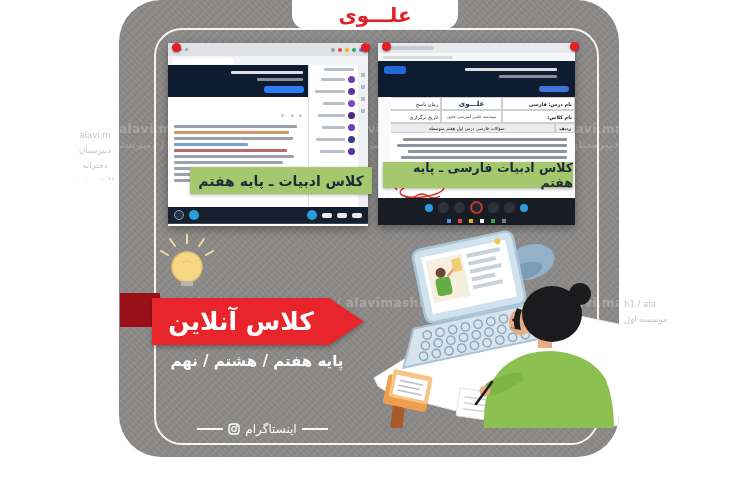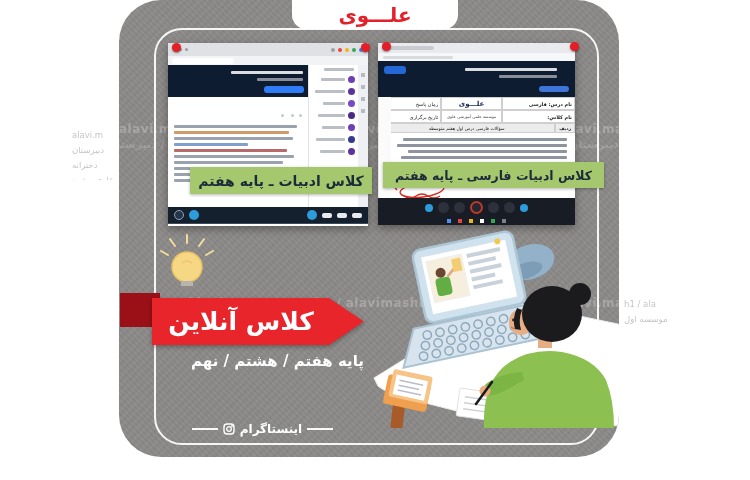--- a/index.html
+++ b/index.html
@@ -53,38 +53,38 @@
   .doc .cell{border:.5px solid #cfcfcf;display:flex;align-items:center;padding:0 2px;overflow:hidden}
   .doc .strip{background:#ececec;font-size:4.5px}
   .tinytxt{font-size:4.5px;color:#333;white-space:nowrap;overflow:hidden}
 
   
   .ribbon-dark{position:absolute;left:1px;top:293px;width:40px;height:34px;background:#9b1016}
   .ribbon-txt{position:absolute;color:#fff;font-weight:700;font-size:25px;direction:rtl;
               display:flex;align-items:center;justify-content:center}
 
   
-  .sched{position:absolute;left:31px;top:352px;width:214px;text-align:right;color:#fff;direction:rtl}
+  .sched{position:absolute;left:31px;top:352px;width:214px;text-align:center;color:#fff;direction:rtl}
   .sched .grades{font-size:15px;font-weight:700;margin-bottom:6px}
   .sched .date{font-size:17px;font-weight:700;letter-spacing:.5px}
 
   
   .handle-block{position:absolute;color:#fff;text-align:center}
   .handle-head{display:flex;align-items:center;justify-content:center;gap:5px;margin-bottom:3px}
   .handle-head .rule{height:1.5px;width:26px;background:#fff;opacity:.95}
-  .handle-head .lbl{font-size:12px;font-weight:700;direction:rtl}
+  .handle-head .lbl{font-size:12px;font-weight:400;direction:rtl}
   .handle-pill{border:1.6px solid #fff;border-radius:13px;height:21px;display:flex;align-items:center;
                justify-content:center;font-size:13px;font-weight:700;letter-spacing:.2px;cursor:pointer}
 </style>
 </head>
 <body>
 
 <div class="canvas">
 
-  <div class="wm-margin" style="left:72px;top:128px;width:46px;height:52px;text-align:left">
+  <div class="wm-margin" style="left:72px;top:128px;width:46px;height:52px;text-align:center">
     <div>alavi.m</div>
     <div dir="rtl">دبیرستان دخترانه</div>
     <div dir="rtl">علوی مشهد</div>
   </div>
   <div class="wm-margin" style="left:624px;top:297px;width:56px;height:34px;text-align:left">
     <div>h1 / ala</div>
     <div dir="rtl">موسسه اول</div>
   </div>
 
   <div class="card">
@@ -260,21 +260,21 @@
           <span style="width:4px;height:4px;background:#ffffff"></span>
           <span style="width:4px;height:4px;background:#34a853"></span>
           <span style="width:4px;height:4px;background:#7a7f8a"></span>
         </div>
       </div>
     </div>
 
     <div class="pin" style="left:263px;top:42px"></div>
     <div class="pin" style="left:451px;top:42px"></div>
 
-    <div class="greenlabel" dir="rtl" style="left:264px;top:162px;width:221px;height:26px;font-size:12.5px">کلاس ادبیات فارسی ـ پایه هفتم</div>
+    <div class="greenlabel" dir="rtl" style="left:264px;top:162px;width:190px;height:26px;font-size:12.5px">کلاس ادبیات فارسی ـ پایه هفتم</div>
 
     <div class="banner">
       <span>علـــوی</span>
     </div>
 
     <svg class="abs" style="left:40px;top:233px" width="56" height="66">
       <g stroke="#f3dc9a" stroke-width="2" stroke-linecap="round">
         <line x1="28" y1="10" x2="28" y2="2"></line>
         <line x1="16" y1="13" x2="11" y2="6"></line>
         <line x1="40" y1="13" x2="45" y2="6"></line>

